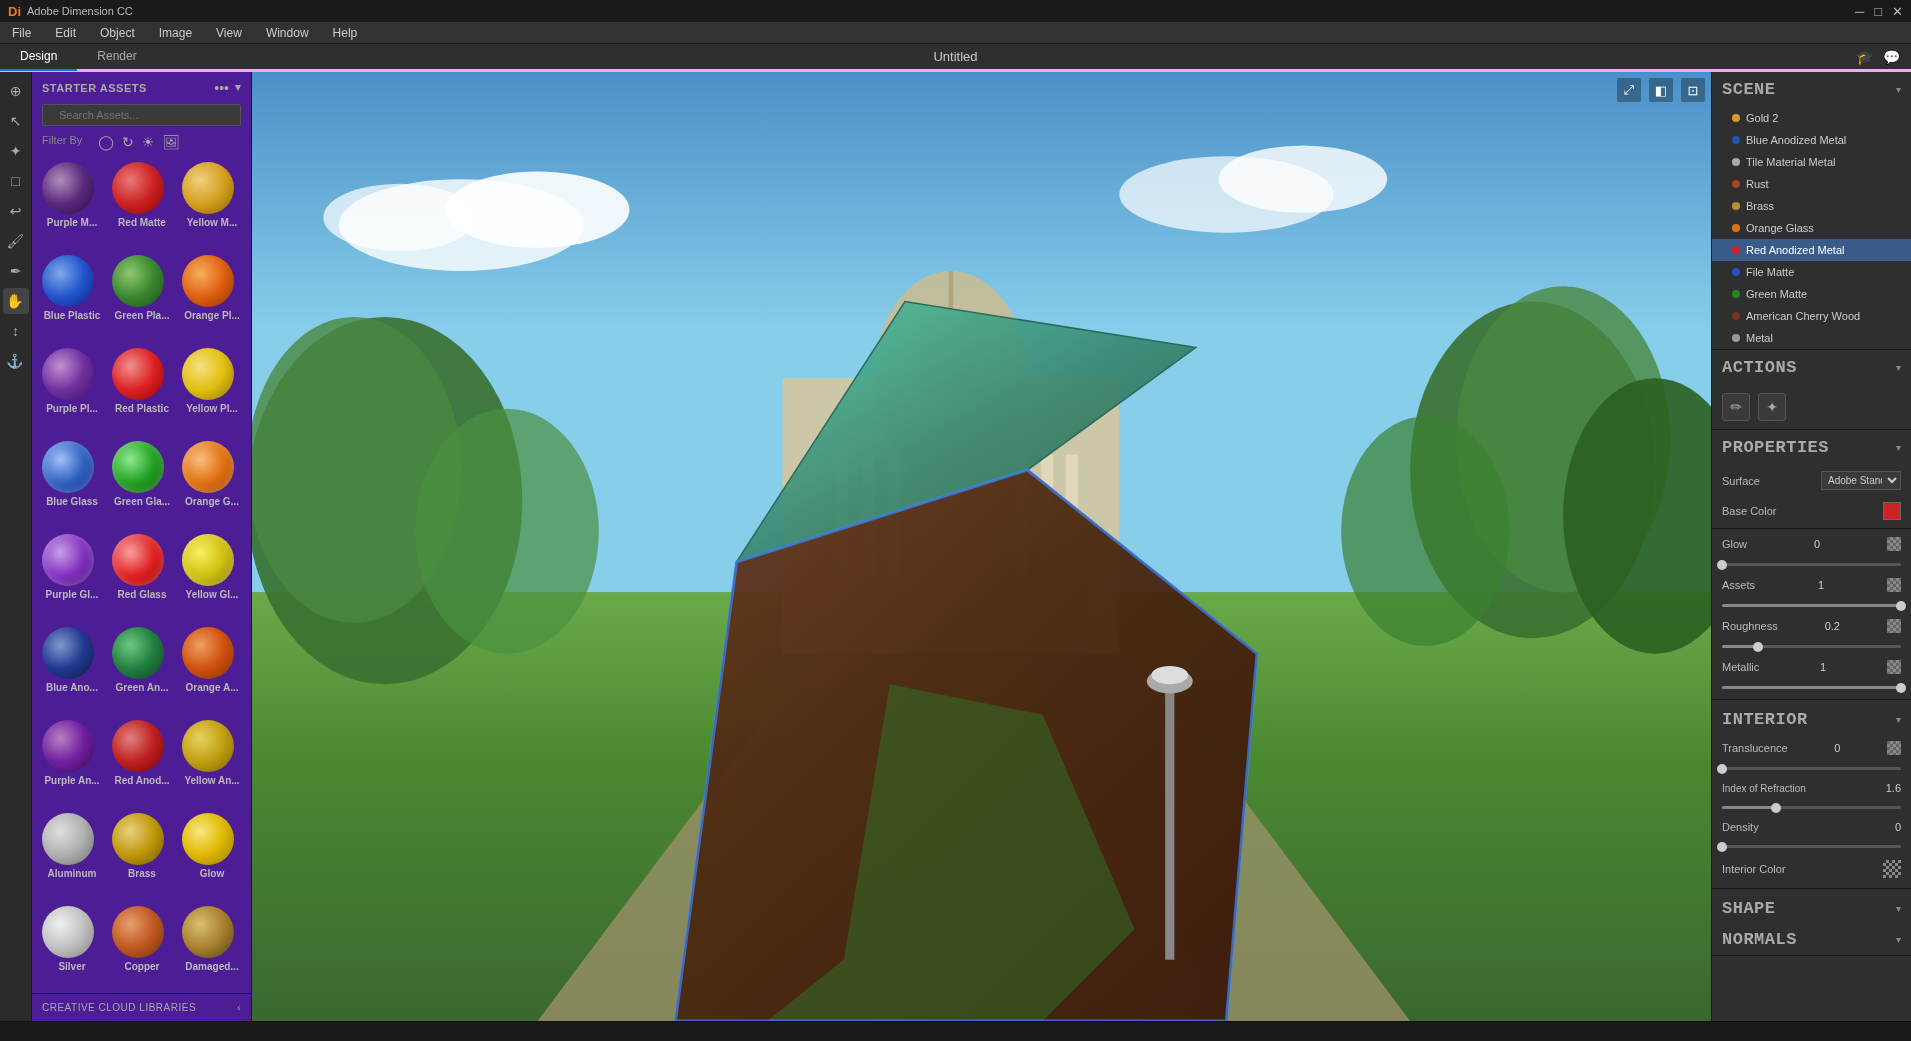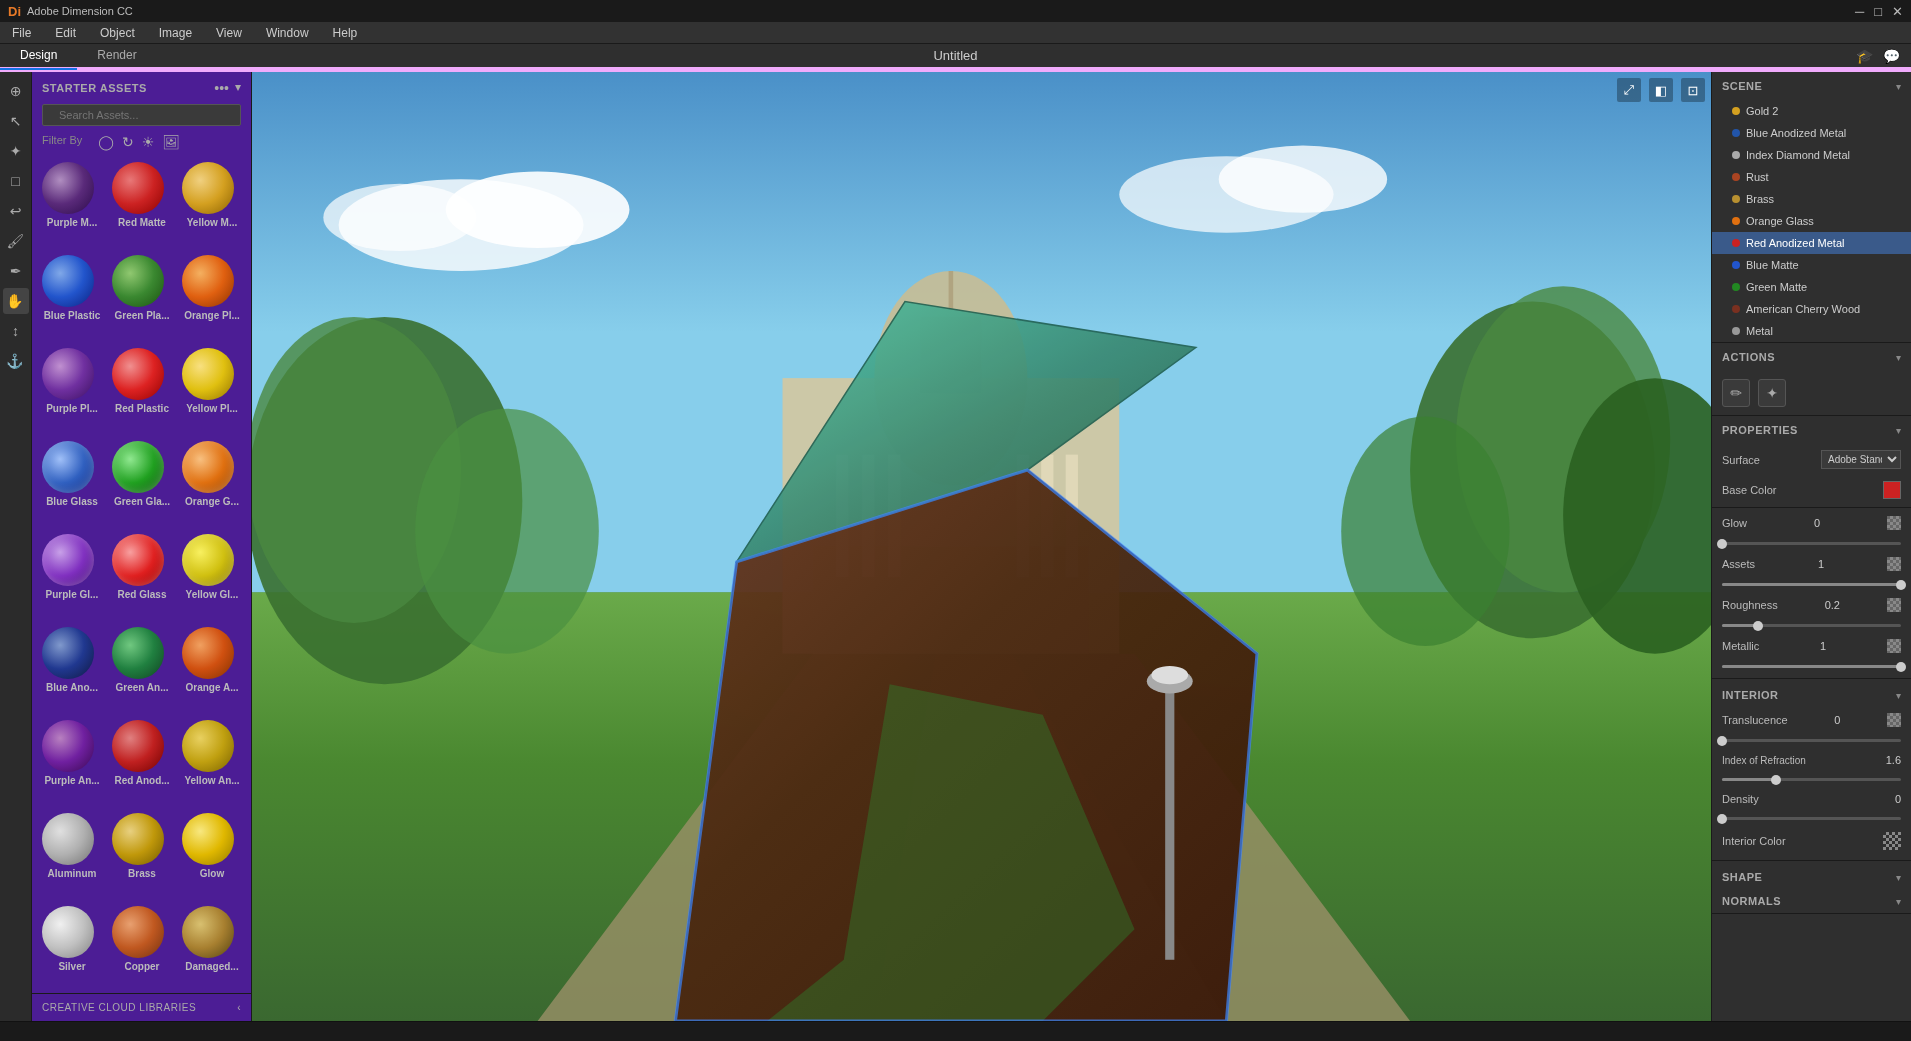--- a/index.html
+++ b/index.html
@@ -9,21 +9,21 @@
     #title-bar { height: 22px; background: #1a1a1a; display: flex; align-items: center; justify-content: space-between; padding: 0 8px; font-size: 11px; color: #bbb; flex-shrink: 0; }
     #title-bar-left { display: flex; align-items: center; gap: 6px; }
     #title-bar-right { display: flex; gap: 10px; }
     #title-bar-right span { cursor: pointer; font-size: 13px; }
 
     
     #menu-bar { height: 22px; background: #323232; display: flex; align-items: center; padding: 0 8px; gap: 16px; font-size: 12px; color: #ccc; flex-shrink: 0; border-bottom: 1px solid #1a1a1a; }
     #menu-bar span { cursor: pointer; padding: 2px 4px; }
 
     
-    #tab-bar { height: 28px; background: #2f2f2f; display: flex; align-items: center; padding: 0 0; flex-shrink: 0; border-bottom: 5px solid #f0abfc; position: relative; }
+    #tab-bar { height: 28px; background: #2f2f2f; display: flex; align-items: center; padding: 0 0; flex-shrink: 0; border-bottom: 3px solid #f0abfc; position: relative; }
     .tab { padding: 6px 20px; cursor: pointer; font-size: 12px; color: #aaa; border-bottom: 2px solid transparent; }
     .tab.active { color: #fff; border-bottom: 2px solid #1473e6; }
     #tab-title { position: absolute; left: 50%; transform: translateX(-50%); font-size: 13px; color: #ccc; }
 
     
     #main { display: flex; flex: 1; overflow: hidden; }
 
     
     #left-sidebar { width: 220px; background: #4c1d95; display: flex; flex-direction: column; border-right: 1px solid #1a1a1a; flex-shrink: 0; overflow: hidden; }
 
@@ -56,21 +56,21 @@
 
     
     #right-panel { width: 200px; background: #2f2f2f; display: flex; flex-direction: column; border-left: 1px solid #1a1a1a; flex-shrink: 0; overflow-y: auto; }
     #right-panel::-webkit-scrollbar { width: 4px; }
     #right-panel::-webkit-scrollbar-track { background: #2b2b2b; }
     #right-panel::-webkit-scrollbar-thumb { background: #555; }
 
     
     .panel-section { border-bottom: 1px solid #1a1a1a; }
     .panel-section-header { padding: 8px 10px; display: flex; align-items: center; justify-content: space-between; cursor: pointer; }
-    .panel-section-title { font-size: 11px; font-weight: bold; color: #aaa; letter-spacing: 0.5px; text-transform: uppercase; }
+    .panel-section-title { font-size: 17px; font-weight: bold; color: #aaa; letter-spacing: 0.5px; text-transform: uppercase; font-family: Liberation Mono, monospace; }
     .section-chevron { color: #888; font-size: 10px; }
     .scene-item { padding: 5px 10px 5px 20px; display: flex; align-items: center; gap: 6px; cursor: pointer; font-size: 11px; color: #ccc; }
     .scene-item.selected { background: #3a5a8a; color: #fff; }
     .scene-item-dot { width: 8px; height: 8px; border-radius: 50%; flex-shrink: 0; }
 
     
     .actions-bar { padding: 8px 10px; display: flex; gap: 8px; }
     .action-btn { width: 28px; height: 28px; background: #3a3a3a; border: 1px solid #555; display: flex; align-items: center; justify-content: center; cursor: pointer; color: #aaa; border-radius: 3px; font-size: 14px; }
 
     
@@ -430,41 +430,41 @@
       <div class="scene-item">
             <div class="scene-item-dot" style="background:#d4a020;"></div>
                      <span>Gold 2</span>
           </div>
           <div class="scene-item">
             <div class="scene-item-dot" style="background:#2255aa;"></div>
                      <span>Blue Anodized Metal</span>
           </div>
           <div class="scene-item">
             <div class="scene-item-dot" style="background:#aaaaaa;"></div>
-                     <span>Index Diamond Metal</span>
+                     <span>Tile Material Metal</span>
           </div>
           <div class="scene-item">
             <div class="scene-item-dot" style="background:#aa4422;"></div>
                      <span>Rust</span>
           </div>
           <div class="scene-item">
             <div class="scene-item-dot" style="background:#b89030;"></div>
                      <span>Brass</span>
           </div>
           <div class="scene-item">
             <div class="scene-item-dot" style="background:#e07010;"></div>
                      <span>Orange Glass</span>
           </div>
           <div class="scene-item selected">
             <div class="scene-item-dot" style="background:#cc2222;"></div>
                      <span>Red Anodized Metal</span>
           </div>
           <div class="scene-item">
             <div class="scene-item-dot" style="background:#2255cc;"></div>
-                     <span>Blue Matte</span>
+                     <span>File Matte</span>
           </div>
           <div class="scene-item">
             <div class="scene-item-dot" style="background:#228822;"></div>
                      <span>Green Matte</span>
           </div>
           <div class="scene-item">
             <div class="scene-item-dot" style="background:#7a3020;"></div>
                      <span>American Cherry Wood</span>
           </div>
           <div class="scene-item">

